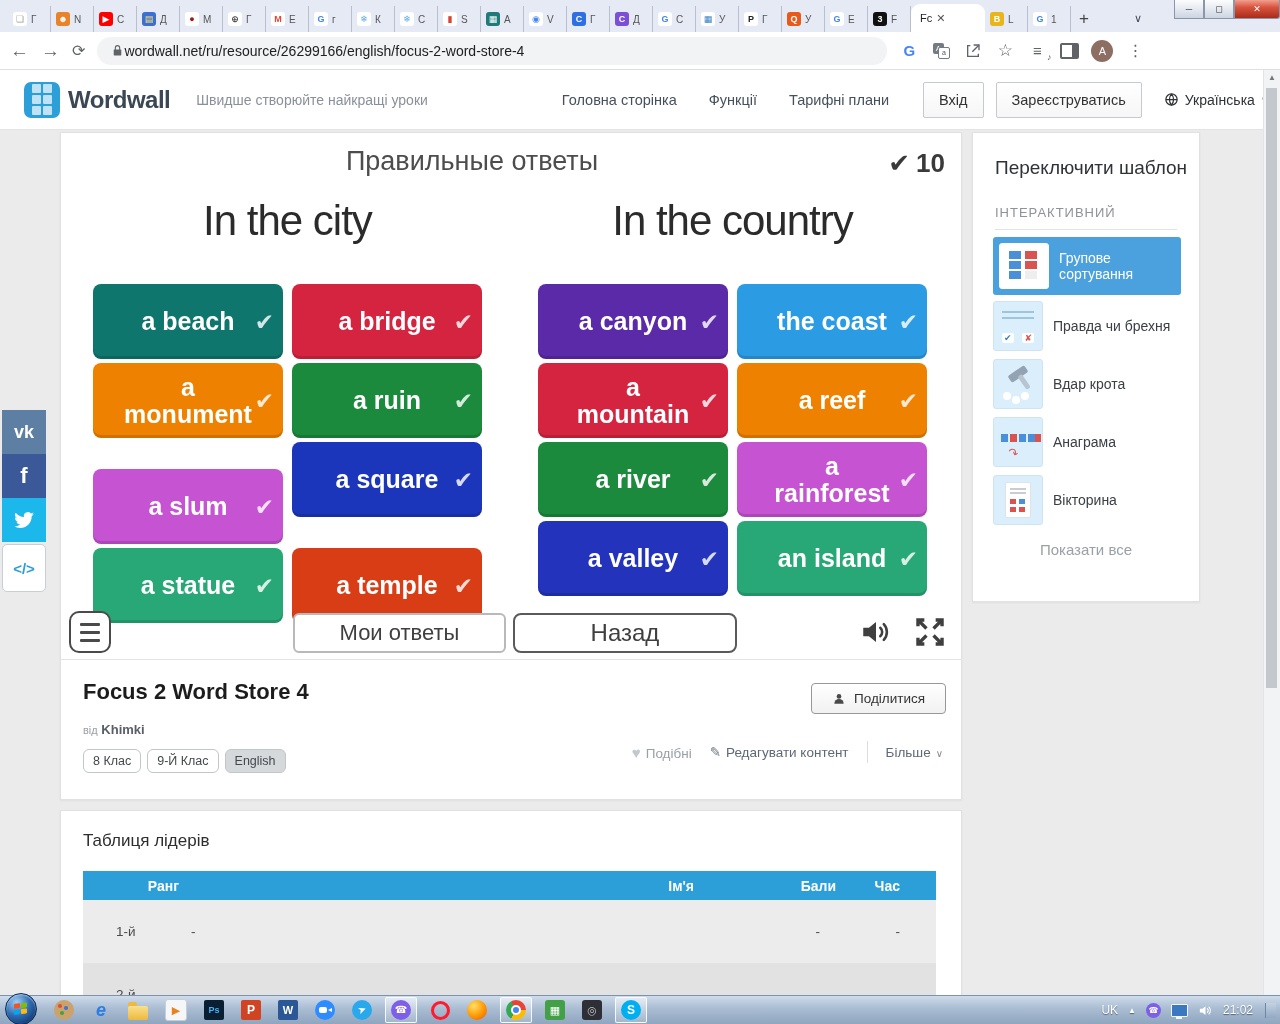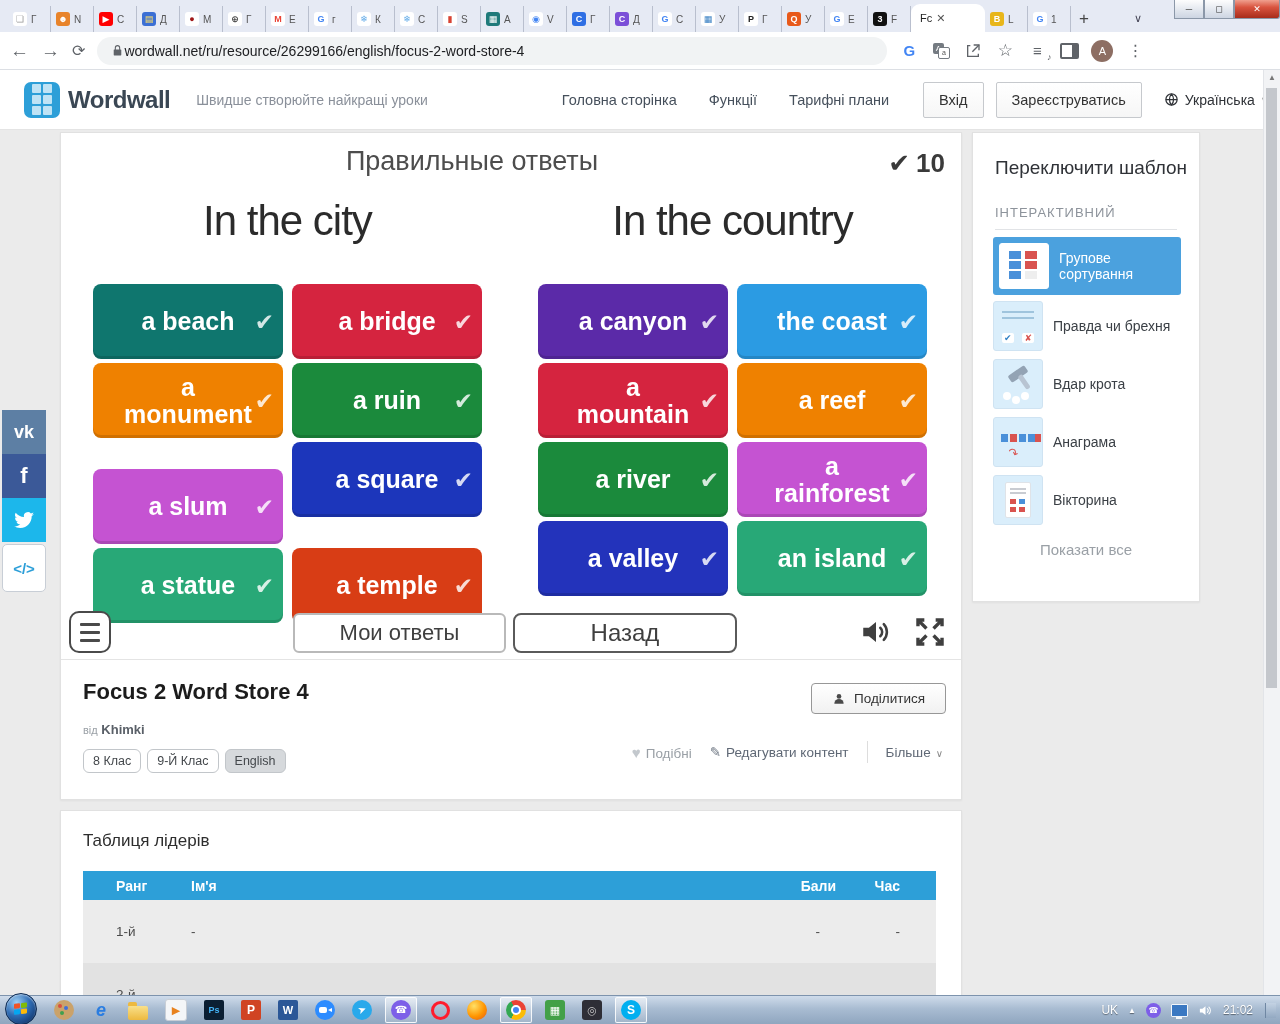--- a/index.html
+++ b/index.html
@@ -95,21 +95,21 @@
   .tag.solid{background:#d6d9dc}
   #resactions{position:absolute;right:18px;top:608px;display:flex;align-items:center;gap:18px;font-size:13.5px;color:#5f6875}
   #resactions .like{color:#9aa0a6}
   #resactions .hicon{color:#c3c8cd;font-size:15px;margin-right:5px}
   #resactions .picon{color:#6b7480;margin-right:5px}
   #resactions .vdiv{width:1px;height:22px;background:#ddd}
   #resactions .chev{font-size:10px;color:#888;margin-left:5px}
   
   #lb-head{position:absolute;left:22px;top:20px;font-size:17px;color:#2e2e2e;font-weight:500}
   #lbtable{position:absolute;left:22px;top:60px;width:853px;border-collapse:collapse;font-size:13.5px;color:#4a4a4a}
-  #lbtable th{background:#2d9fd8;color:#fff;font-size:14px;font-weight:bold;height:29px;text-align:left;padding:0}
+  #lbtable th{background:#2d9fd8;color:#fff;font-size:14px;font-weight:bold;height:29px;text-align:right;padding:0}
   #lbtable th.r,#lbtable td.r{text-align:right}
   #lbtable td{height:31px;padding:16px}
   #lbtable .c1{width:96px;padding-left:33px;box-sizing:border-box}
   #lbtable .c2{padding-left:12px}
   #lbtable .c3{width:110px}
   #lbtable .c4{width:100px;padding-right:36px;box-sizing:border-box}
   #lbtable tr.odd td{background:#ececec}
   #lbtable tr.even td{background:#e2e2e2}
   
   #sb-head{position:absolute;left:22px;top:24px;font-size:19px;color:#2f3237}

